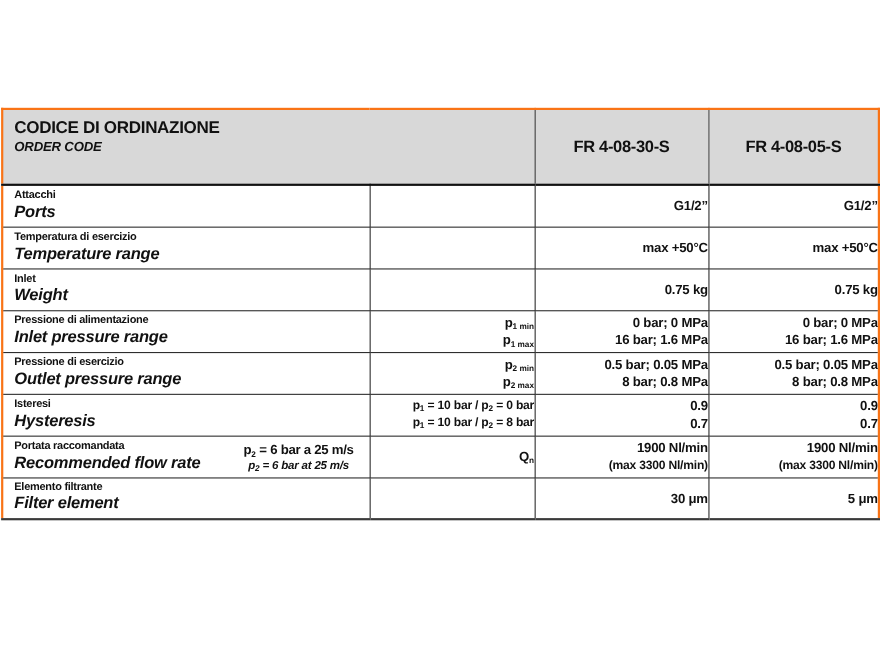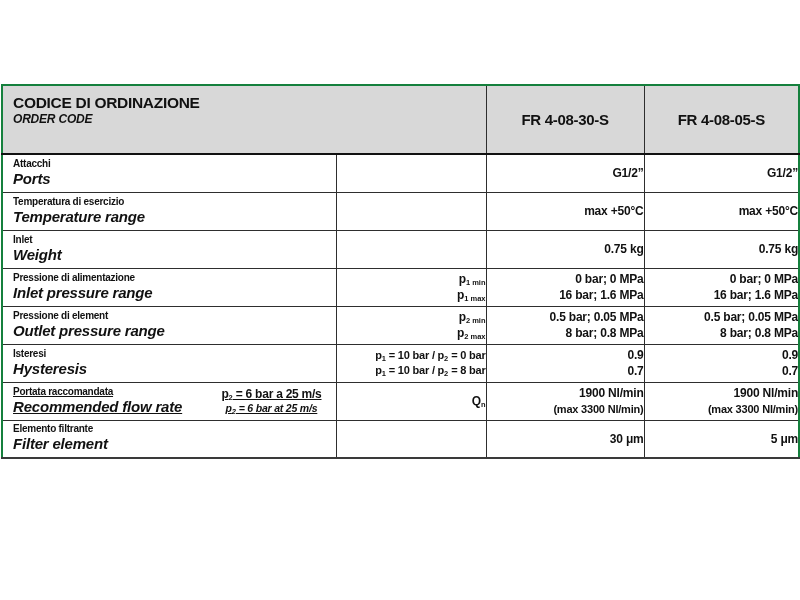--- a/index.html
+++ b/index.html
@@ -3,38 +3,38 @@
 <meta charset="utf-8">
 <style>
   html,body{margin:0;padding:0;}
   body{
     width:800px;height:600px;background:#ffffff;
     font-family:"Liberation Sans",sans-serif;color:#111;
     -webkit-font-smoothing:antialiased;
   }
   .page{position:relative;width:800px;height:600px;overflow:hidden;background:#fff;}
   table.spec{
-    position:absolute;left:1px;top:84px;width:797px;
+    position:absolute;left:1px;top:98px;width:797px;
     border-collapse:collapse;table-layout:fixed;
-    border:2px solid #15803d;
+    border:2px solid #f97316;
   }
   td,th{border:1px solid #2e2e2e;padding:0;overflow:hidden;}
   thead th{
     background:#d8d8d8;height:60px;border-bottom:2px solid #111;
   }
   .h-title-cell{text-align:left;vertical-align:top;padding:7px 0 0 10px;}
   .h-title{font-size:15.5px;font-weight:bold;letter-spacing:-0.3px;line-height:1.25;}
   .h-sub{font-size:12px;font-weight:bold;font-style:italic;letter-spacing:-0.2px;}
   .h-code{font-size:15px;font-weight:bold;text-align:center;vertical-align:middle;letter-spacing:-0.3px;}
   tbody tr{height:38px;}
   tbody tr:last-child td{border-bottom:2px solid #3a3a3a;}
   .c-label{vertical-align:middle;padding-left:10px;}
   .lbl-it{font-size:10px;font-weight:bold;line-height:1.2;letter-spacing:-0.25px;white-space:nowrap;}
   .lbl-en{font-size:15px;font-weight:bold;font-style:italic;line-height:1.25;letter-spacing:-0.2px;white-space:nowrap;}
-  .label-flex{display:flex;align-items:center;justify-content:space-between;padding-right:14px;text-decoration:underline;}
+  .label-flex{display:flex;align-items:flex-end;justify-content:space-between;padding-right:14px;}
   .note-box{text-align:center;}
   .note-it{font-size:12px;font-weight:bold;line-height:1.25;letter-spacing:-0.25px;white-space:nowrap;}
   .note-en{font-size:10.5px;font-weight:bold;font-style:italic;line-height:1.25;letter-spacing:-0.2px;white-space:nowrap;}
   .c-sym,.c-v{text-align:right;vertical-align:middle;font-weight:bold;}
   .symbol-line{font-size:12px;line-height:1.35;letter-spacing:-0.2px;white-space:nowrap;margin-left:34px;}
   .symbol-line.sym-small{font-size:11px;}
   .value-line{font-size:12px;line-height:1.35;letter-spacing:-0.2px;white-space:nowrap;}
   .value-line.v-small{font-size:11px;}
   sub{font-size:7.5px;line-height:0;letter-spacing:0;vertical-align:-2px;}
 </style>
@@ -121,21 +121,21 @@
             <div class="value-line">16 bar; 1.6 MPa</div>
           </td>
           <td class="c-v">
             <div class="value-line">0 bar; 0 MPa</div>
             <div class="value-line">16 bar; 1.6 MPa</div>
           </td>
         </tr>
         <tr>
           <td class="c-label">
             <div>
-              <div class="lbl-it">Pressione di element</div>
+              <div class="lbl-it">Pressione di esercizio</div>
               <div class="lbl-en">Outlet pressure range</div>
             </div>
           </td>
           <td class="c-sym">
             <div class="symbol-line">p<sub>2 min</sub></div>
             <div class="symbol-line">p<sub>2 max</sub></div>
           </td>
           <td class="c-v">
             <div class="value-line">0.5 bar; 0.05 MPa</div>
             <div class="value-line">8 bar; 0.8 MPa</div>

